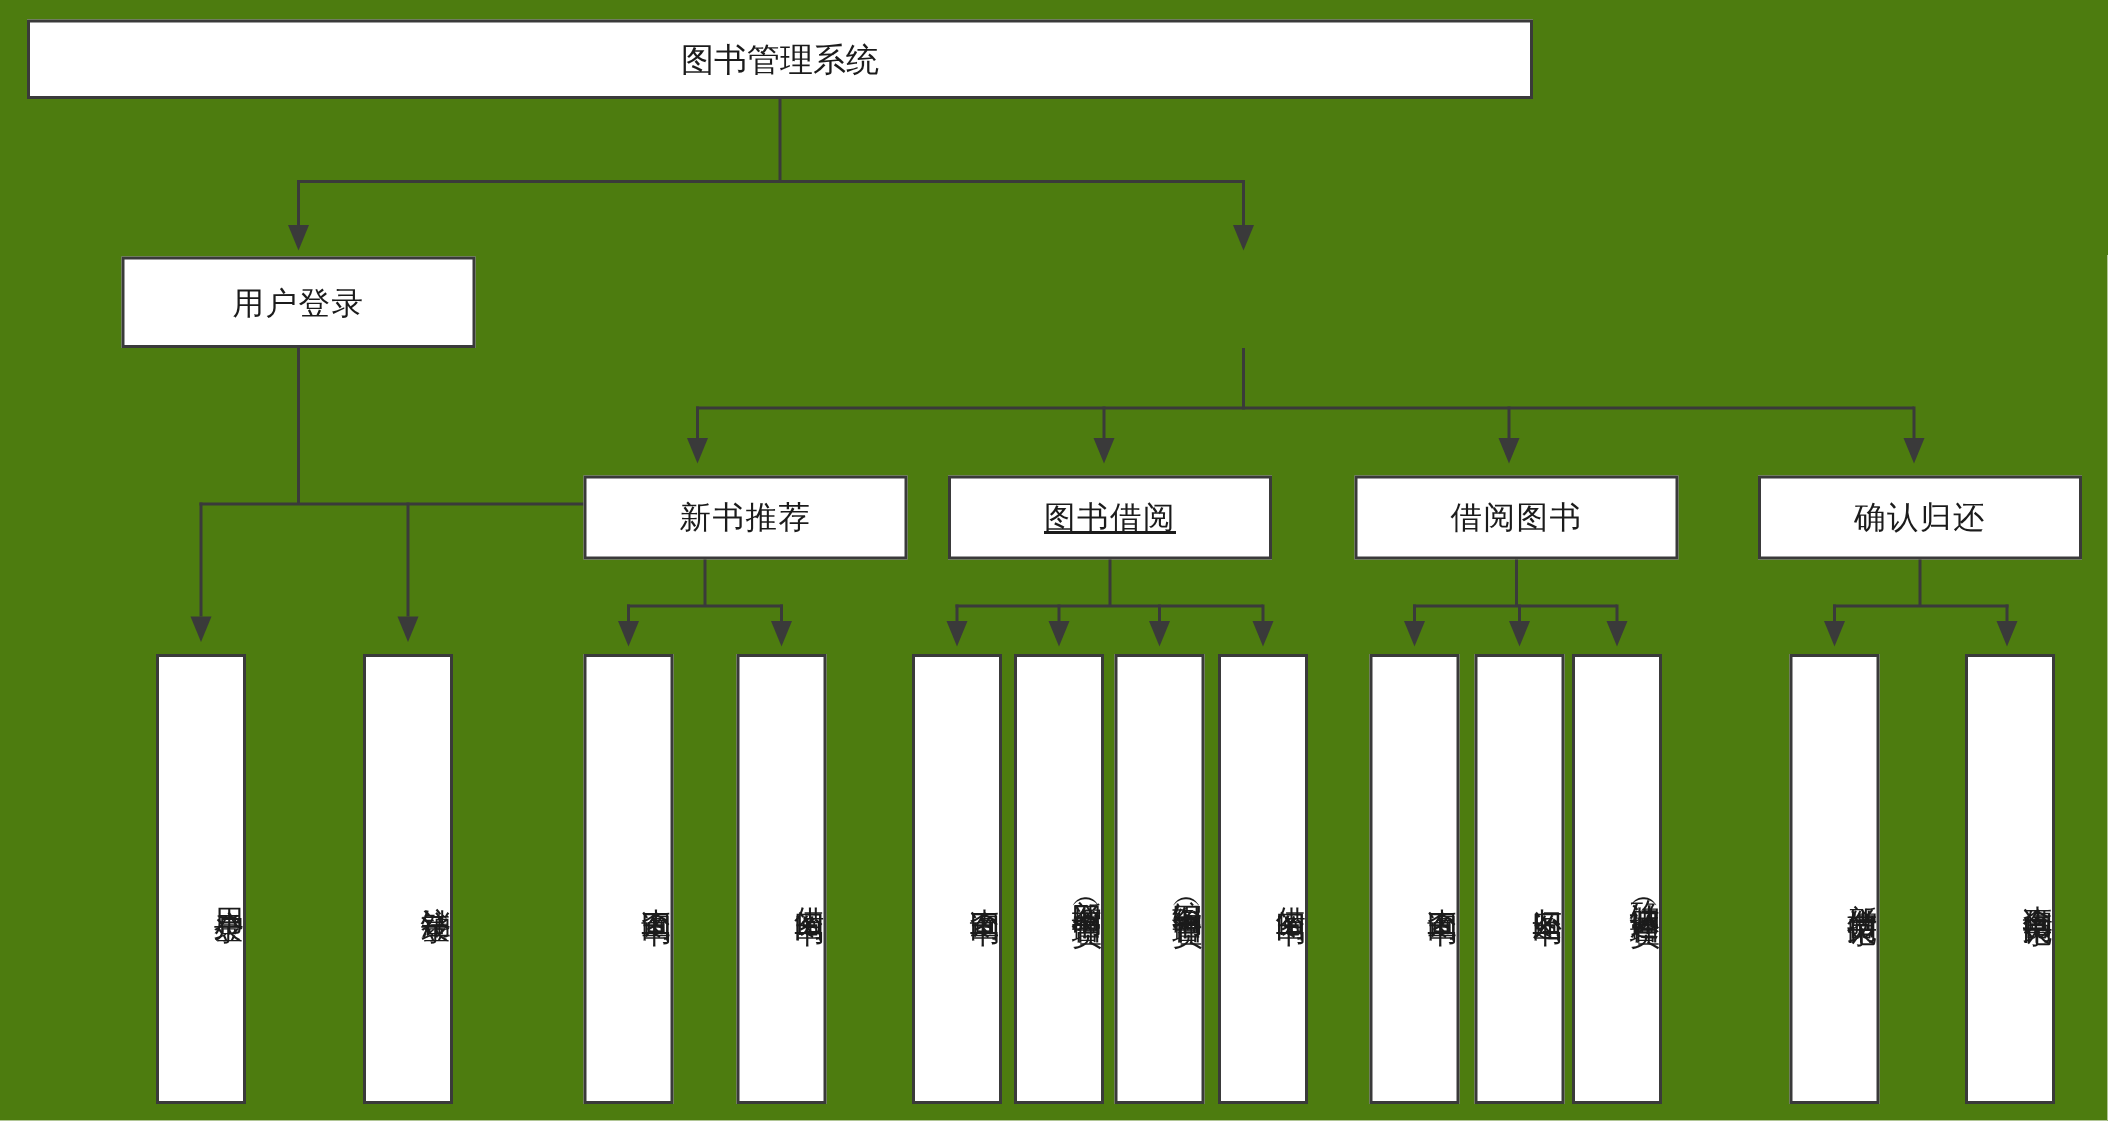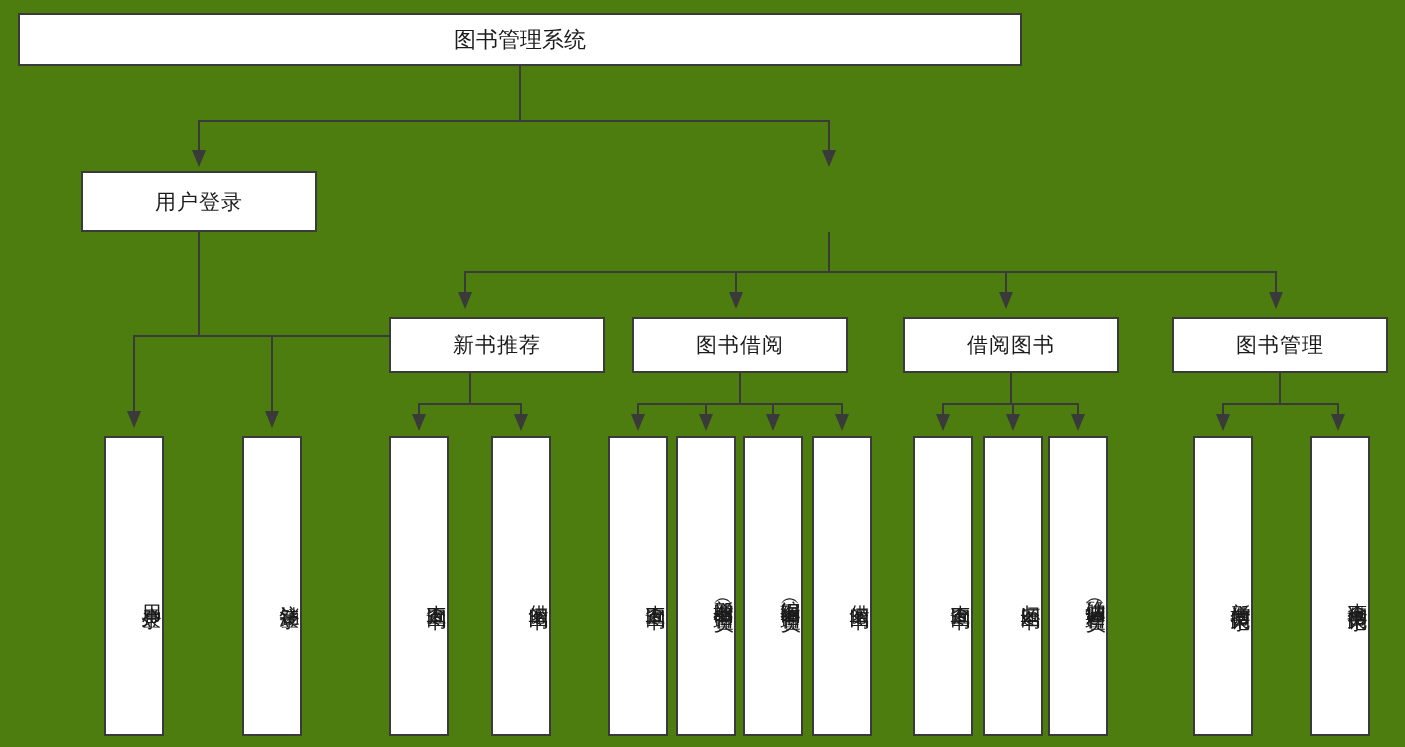--- a/index.html
+++ b/index.html
@@ -113,28 +113,28 @@
   <div class="vline" style="left:735px; top:271px; width:2px; height:21px;"></div>
   <div class="arrow" style="left:729px; top:292px;"></div>
   <div class="vline" style="left:1005px; top:271px; width:2px; height:21px;"></div>
   <div class="arrow" style="left:999px; top:292px;"></div>
   <div class="vline" style="left:1275px; top:271px; width:2px; height:21px;"></div>
   <div class="arrow" style="left:1269px; top:292px;"></div>
 
   <div class="node horiz" style="left:362px; top:317px; width:216px; height:56px;margin-left:27px;">
     <span>新书推荐</span>
   </div>
-  <div class="node horiz" style="left:632px; top:317px; width:216px; height:56px;">
+  <div class="node horiz" style="left:632px; top:317px; width:216px; height:56px;text-decoration:underline;">
     <span>图书借阅</span>
   </div>
   <div class="node horiz" style="left:903px; top:317px; width:216px; height:56px;">
     <span>借阅图书</span>
   </div>
   <div class="node horiz" style="left:1172px; top:317px; width:216px; height:56px;">
-    <span>图书管理</span>
+    <span>确认归还</span>
   </div>
 
   <div class="vline" style="left:469px; top:373px; width:2px; height:31px;"></div>
   <div class="hline" style="left:418px; top:403px; width:104px; height:2px;"></div>
   <div class="vline" style="left:418px; top:403px; width:2px; height:11px;"></div>
   <div class="arrow" style="left:412px; top:414px;"></div>
   <div class="vline" style="left:520px; top:403px; width:2px; height:11px;"></div>
   <div class="arrow" style="left:514px; top:414px;"></div>
 
   <div class="vline" style="left:739px; top:373px; width:2px; height:31px;"></div>

